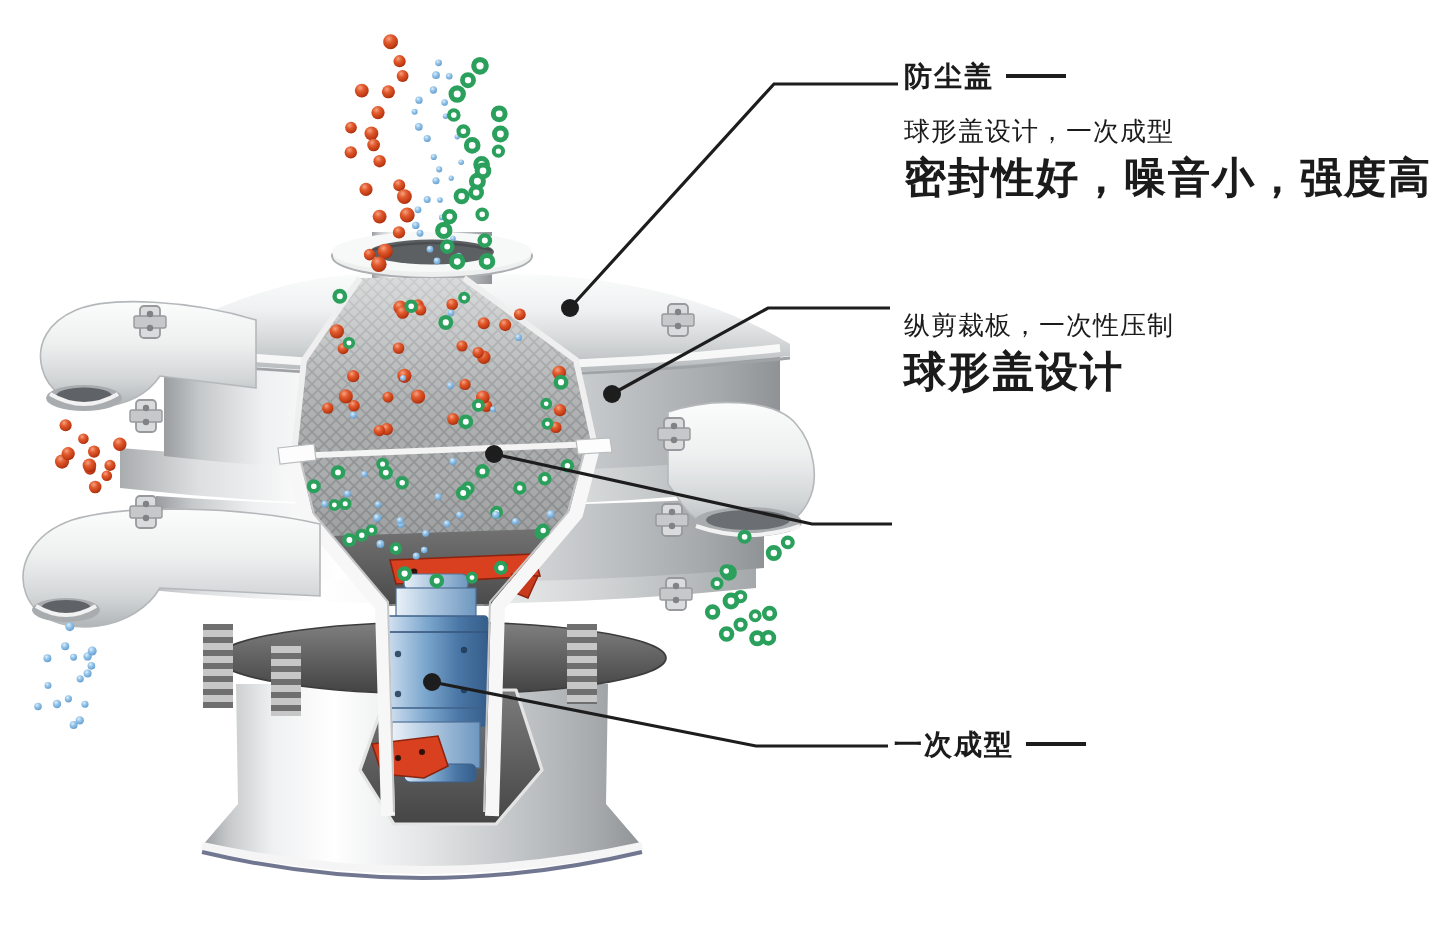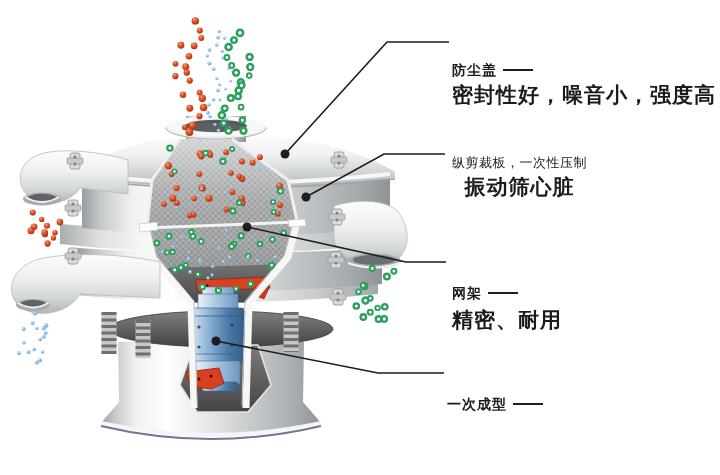--- a/index.html
+++ b/index.html
@@ -1,25 +1,25 @@
 <!DOCTYPE html>
 <html style="--leader: #1d1d1d; --text: #1b1b1b;"><head>
 <meta charset="utf-8">
 <style>
   html,body{margin:0;padding:0;background:#fff;}
   .stage{position:relative;width:720px;height:475px;background:#fff;overflow:hidden;
          font-family:"Liberation Sans","DejaVu Sans",sans-serif;color:var(--text,#1b1b1b);}
   .stage svg{position:absolute;left:0;top:0;}
   .callout{position:absolute;white-space:nowrap;}
-  .t-row{line-height:16px;height:16px;margin-top:32px;}
+  .t-row{line-height:16px;height:16px;}
   .t{font-size:14px;font-weight:600;letter-spacing:1px;}
   .dash{display:inline-block;width:30px;height:2px;background:var(--leader,#1d1d1d);
         margin-left:6px;vertical-align:4px;}
   .sub{font-size:13px;line-height:15px;margin-top:12px;letter-spacing:0.5px;}
-  .emph{font-size:21px;line-height:24px;font-weight:700;margin-top:5px;letter-spacing:1px;text-align:center;}
+  .emph{font-size:21px;line-height:24px;font-weight:700;margin-top:5px;letter-spacing:1px;}
   .emph.light{font-weight:400;}
   .c2 .sub{margin-top:9px;}
   .c3 .emph,.c4 .emph{margin-top:7px;}
 </style>
 </head>
 <body>
 
 <div class="stage">
 
 <svg width="720" height="475" viewBox="0 0 720 475">
@@ -454,30 +454,27 @@
   <g fill="var(--leader,#1d1d1d)">
     <circle cx="285" cy="154" r="4.5"></circle>
     <circle cx="306" cy="197" r="4.5"></circle>
     <circle cx="247" cy="227" r="4.5"></circle>
     <circle cx="216" cy="341" r="4.5"></circle>
   </g>
 </svg>
 
 <div class="callout c1" style="left:452px;top:30px">
   <div class="t-row"><span class="t">防尘盖</span><span class="dash"></span></div>
+  <div class="sub">球形盖设计，一次成型</div>
   <div class="emph">密封性好，噪音小，强度高</div>
 </div>
 
 <div class="callout c2" style="left:452px;top:146px">
   <div class="sub">纵剪裁板，一次性压制</div>
-  <div class="emph">振动筛心脏</div>
+  <div class="emph">球形盖设计</div>
 </div>
 
-<div class="callout c3" style="left:452px;top:253px">
-  <div class="t-row"><span class="t">网架</span><span class="dash"></span></div>
-  <div class="emph">精密、耐用</div>
-</div>
 
 <div class="callout c4" style="left:447px;top:364px">
   <div class="t-row"><span class="t">一次成型</span><span class="dash"></span></div>
 </div>
 
 </div>
 
 </body></html>

